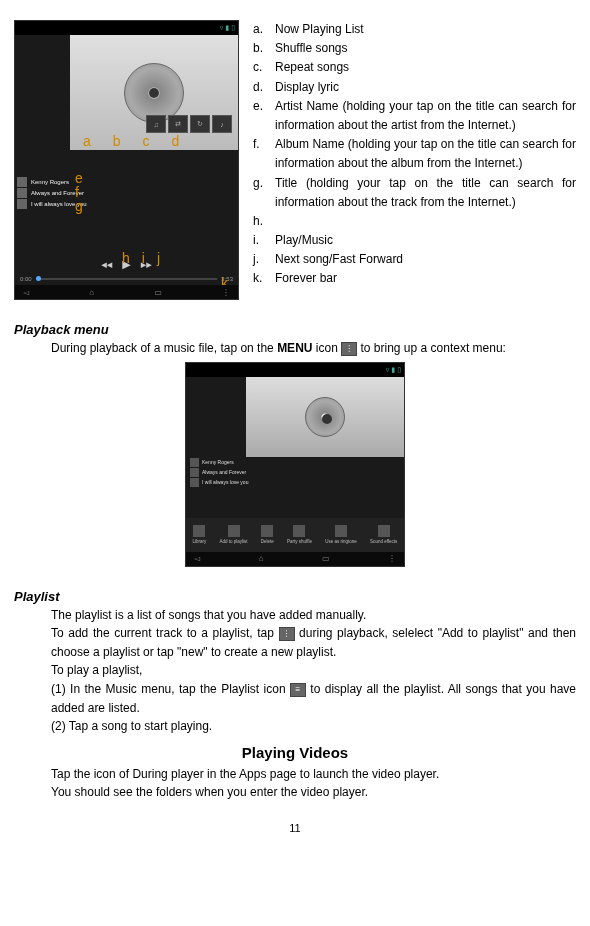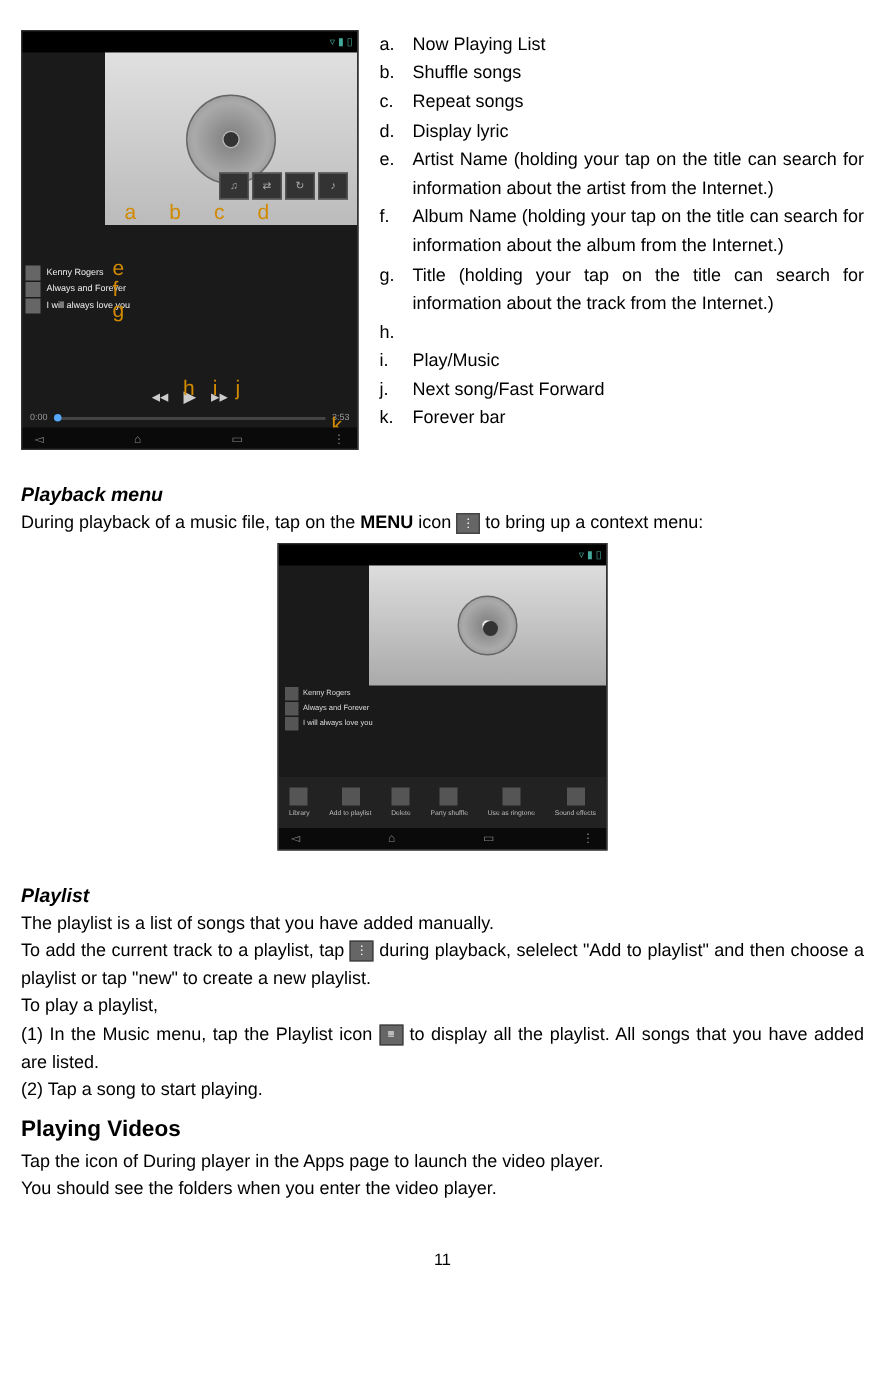--- a/index.html
+++ b/index.html
@@ -218,20 +218,21 @@
     }
     .section-title {
       font-style: italic;
       font-weight: bold;
       margin: 22px 0 2px;
       font-size: 13px;
     }
     .body-text {
       line-height: 1.55;
       text-align: justify;
+      margin-left: 37px;
     }
     .screenshot2 {
       width: 220px;
       height: 205px;
       background: #1a1a1a;
       border: 1px solid #333;
       margin: 4px auto 6px;
       position: relative;
     }
     .ss2-sidebar {
@@ -305,27 +306,28 @@
       color: white;
       font-size: 8px;
       align-items: center;
       justify-content: center;
       vertical-align: middle;
       border: 1px solid #444;
     }
     h3.h3 {
       font-size: 15px;
       margin: 8px 0 4px;
+      text-align: center;
     }
     .indent {
       padding-left: 34px;
     }
     .page-num {
       text-align: center;
-      margin-top: 32px;
+      margin-top: 20px;
       font-size: 11px;
     }
   </style>
 </head>
 <body>
 
 <div class="top-section">
   <div class="screenshot1">
     <div class="status-bar">
       <span>▿</span>

